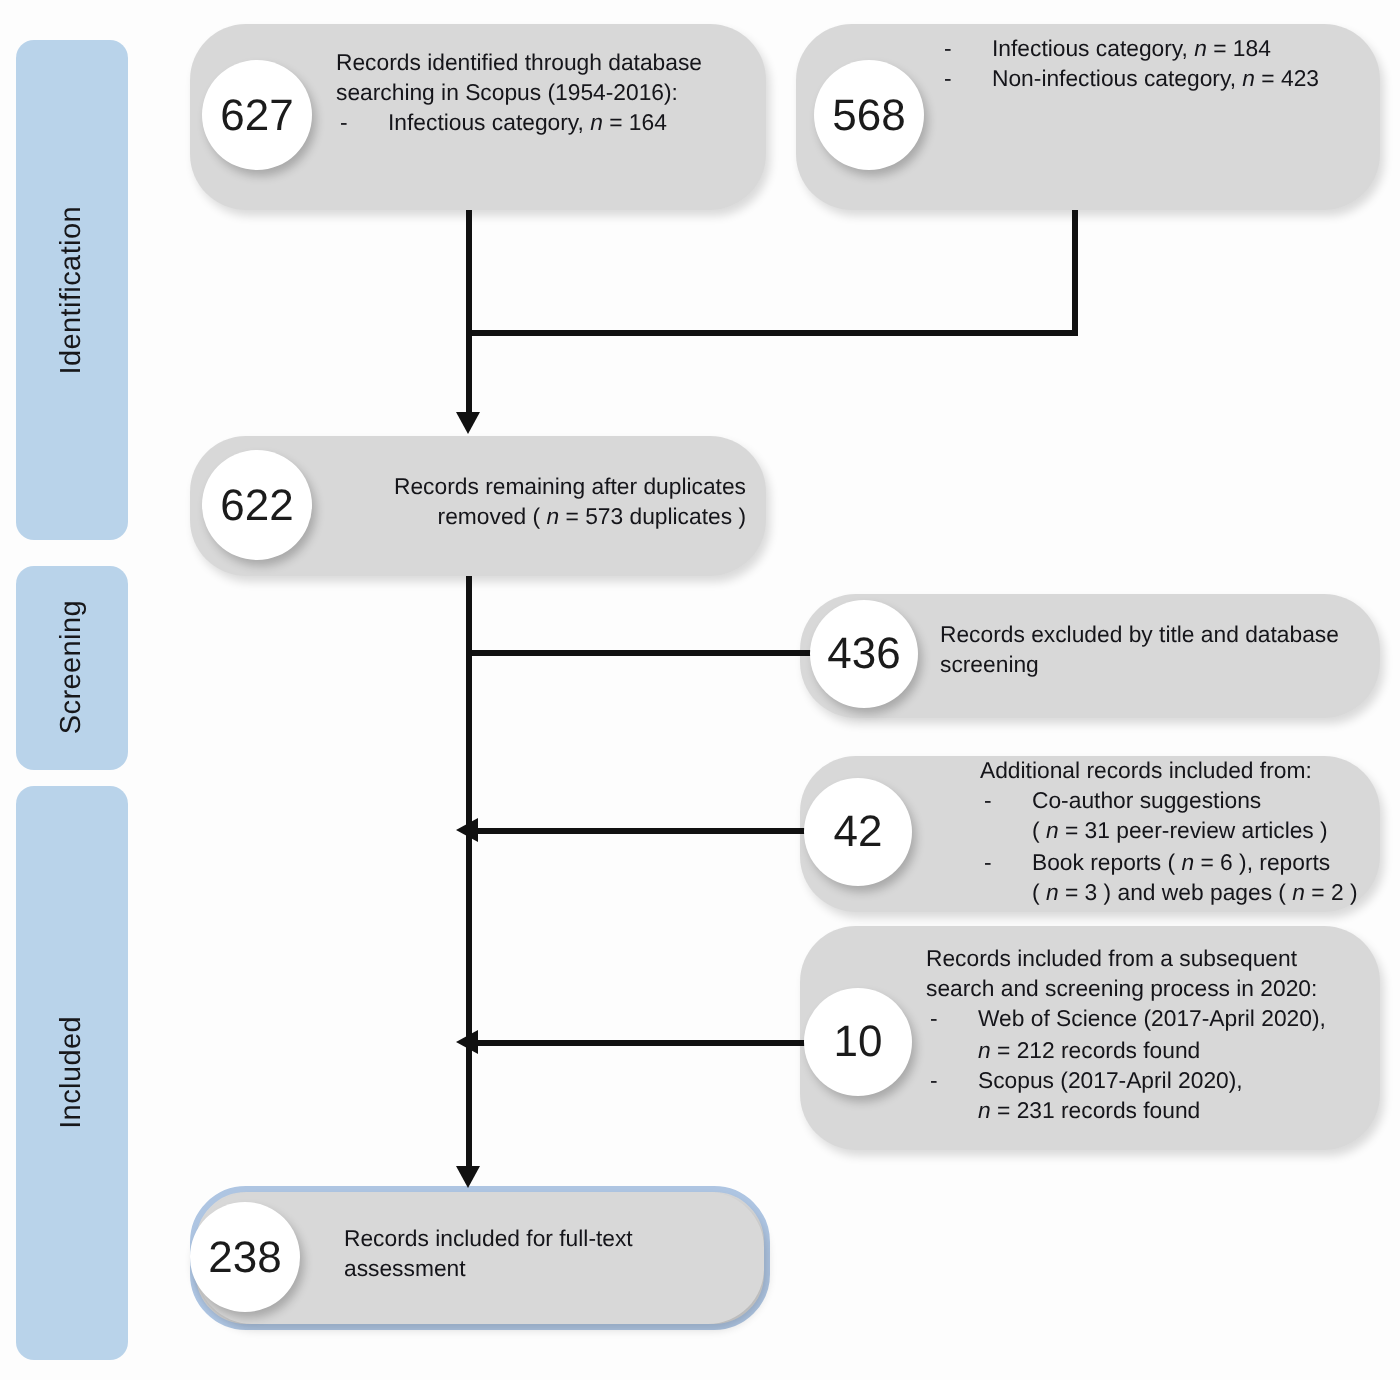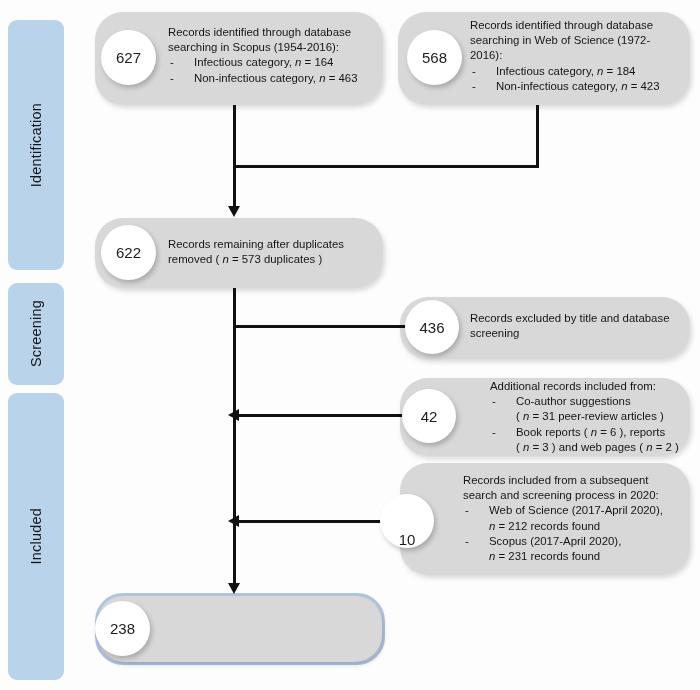--- a/index.html
+++ b/index.html
@@ -64,21 +64,21 @@
   }
 
   
   .bubble {
     position: absolute;
     background: #ffffff;
     border-radius: 50%;
     display: flex;
     align-items: center;
     justify-content: center;
-    font-size: 15px;
+    font-size: 22px;
     color: #1b1b1b;
     box-shadow: 2px 3px 5px rgba(0,0,0,0.22);
     z-index: 2;
   }
 
   
   .btext {
     position: absolute;
     font-size: 11.4px;
     line-height: 15.2px;
@@ -175,45 +175,43 @@
   <div class="box" id="box-scopus" style="left:95px; top:12px; width:288px; height:93px;">
     <div class="box-shadow-layer"></div>
   </div>
   <div class="bubble" style="left:101px; top:30px; width:55px; height:55px;">
     <span>627</span>
   </div>
   <div class="btext" style="left:168px; top:25px; width:210px;">
     <span class="lead">Records identified through database searching in Scopus (1954-2016):</span>
     <ul class="bullets">
       <li><span>Infectious category, </span><em>n</em><span> = 164</span></li>
-      <li><span>Non-infectious category, </span><em>n</em><span> =  463</span></li>
     </ul>
   </div>
 
   <div class="box" id="box-wos" style="left:398px; top:12px; width:292px; height:93px;">
     <div class="box-shadow-layer"></div>
   </div>
   <div class="bubble" style="left:407px; top:30px; width:55px; height:55px;">
     <span>568</span>
   </div>
   <div class="btext" style="left:470px; top:18px; width:212px;">
-    <span class="lead">Records identified through database searching in Web of Science (1972-2016):</span>
     <ul class="bullets">
       <li><span>Infectious category, </span><em>n</em><span> = 184</span></li>
       <li><span>Non-infectious category, </span><em>n</em><span> = 423</span></li>
     </ul>
   </div>
 
   <div class="box" id="box-duplicates" style="left:95px; top:218px; width:288px; height:70px;">
     <div class="box-shadow-layer"></div>
   </div>
   <div class="bubble" style="left:101px; top:225px; width:55px; height:55px;">
     <span>622</span>
   </div>
-  <div class="btext" style="left:168px; top:237px; width:205px;">
+  <div class="btext" style="left:168px; top:237px; width:205px;text-align:right;">
     <span>Records remaining after duplicates removed ( </span><em>n</em><span> = 573 duplicates )</span>
   </div>
 
   <div class="box" id="box-excluded" style="left:400px; top:297px; width:290px; height:62px;">
     <div class="box-shadow-layer"></div>
   </div>
   <div class="bubble" style="left:405px; top:300px; width:54px; height:54px;">
     <span>436</span>
   </div>
   <div class="btext" style="left:470px; top:311px; width:210px;">
@@ -236,21 +234,21 @@
       <li>
         <span>Book reports ( </span><em>n</em><span> = 6 ), reports</span>
         <span class="cont"><span>( </span><em>n</em><span> = 3 ) and web pages ( </span><em>n</em><span> = 2 )</span></span>
       </li>
     </ul>
   </div>
 
   <div class="box" id="box-subsequent" style="left:400px; top:463px; width:290px; height:112px;">
     <div class="box-shadow-layer"></div>
   </div>
-  <div class="bubble" style="left:380px; top:494px; width:54px; height:54px;align-items:flex-end;">
+  <div class="bubble" style="left:402px; top:494px; width:54px; height:54px;">
     <span>10</span>
   </div>
   <div class="btext" style="left:463px; top:473px; width:222px;">
     <span class="lead">Records included from a subsequent search and screening process in 2020:</span>
     <ul class="bullets">
       <li>
         <span>Web of Science (2017-April 2020),</span>
         <span class="cont"><em>n</em><span> = 212 records found</span></span>
       </li>
       <li>
@@ -259,14 +257,17 @@
       </li>
     </ul>
   </div>
 
   <div class="box accent" id="box-final" style="left:95px; top:593px; width:290px; height:72px;">
     <div class="box-shadow-layer"></div>
   </div>
   <div class="bubble" style="left:95px; top:601px; width:55px; height:55px;">
     <span>238</span>
   </div>
+  <div class="btext" style="left:172px; top:613px; width:198px;">
+    <span class="lead">Records included for full-text assessment</span>
+  </div>
 
 </div>
 
 </body></html>

